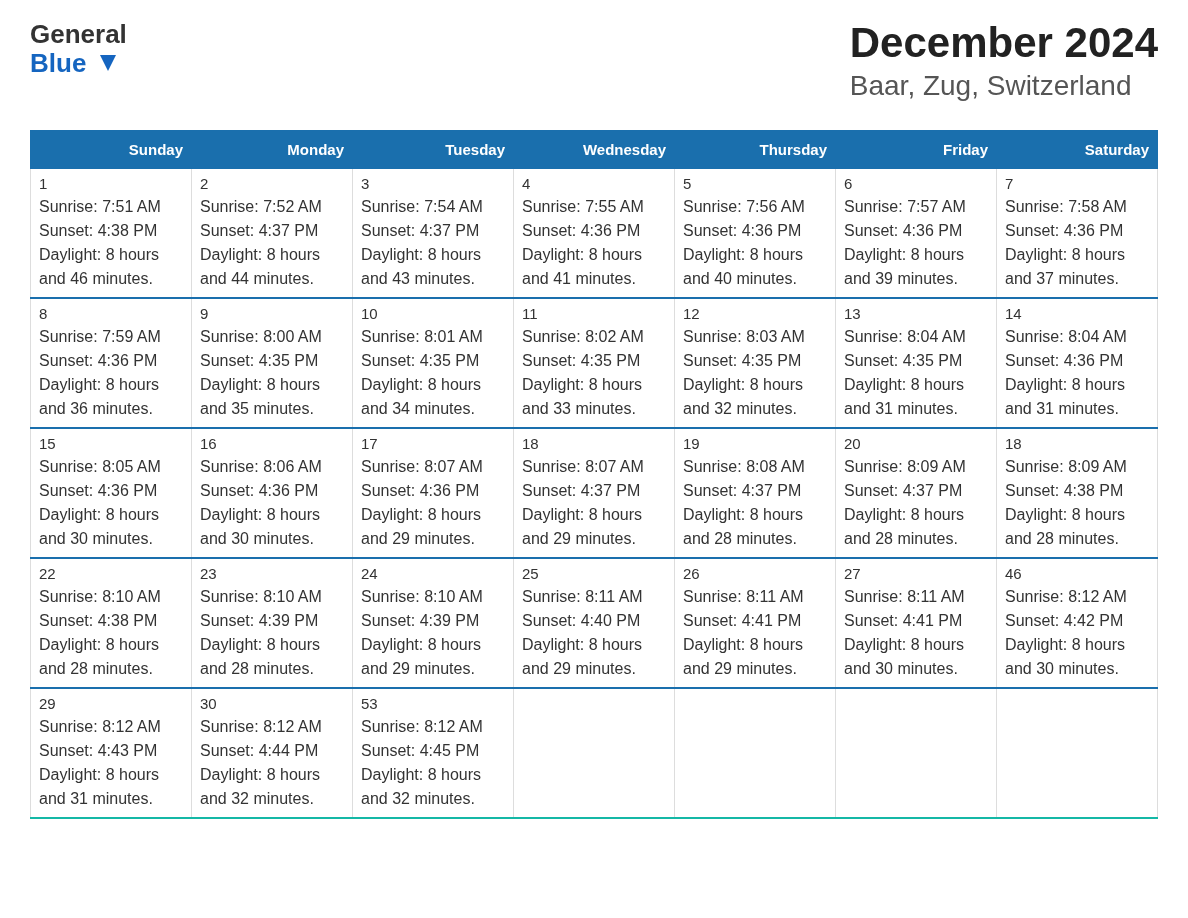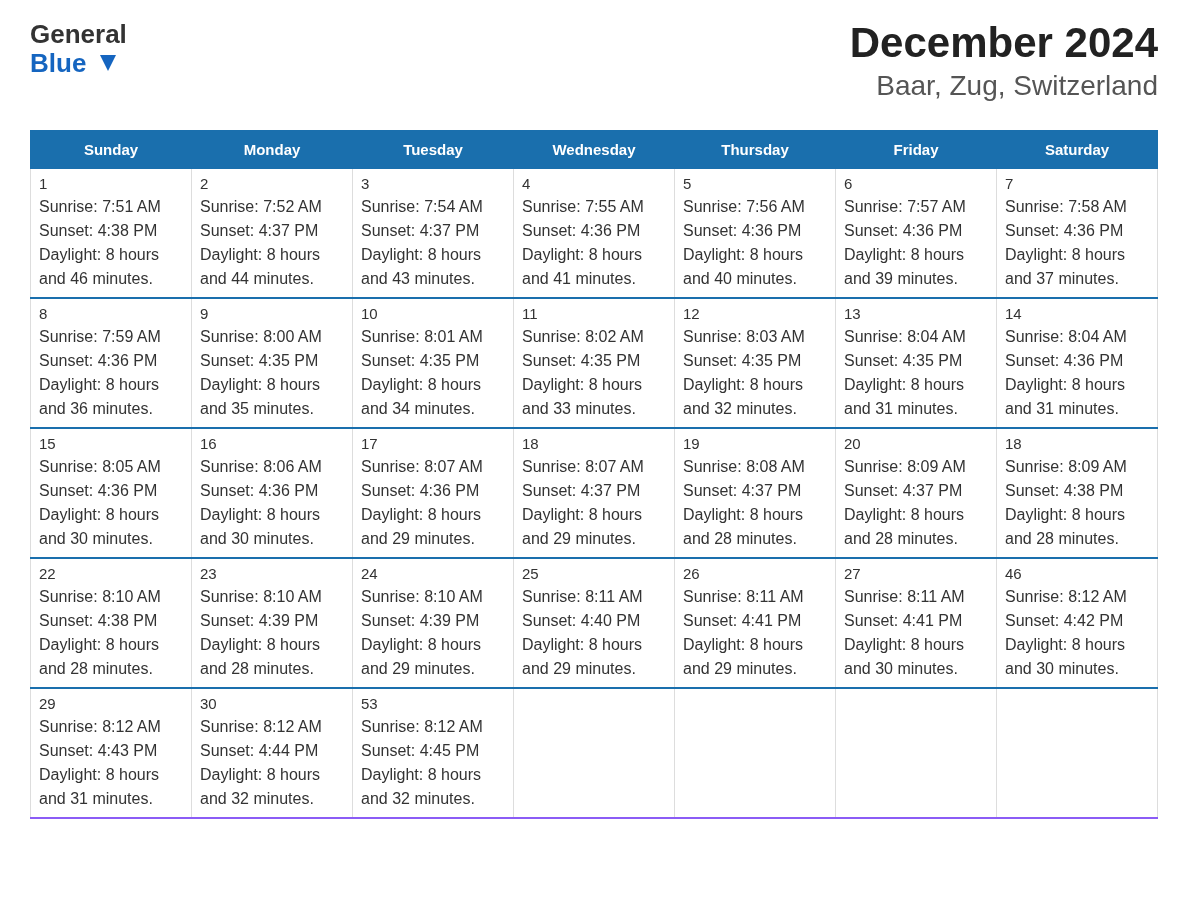--- a/index.html
+++ b/index.html
@@ -9,21 +9,20 @@
       padding: 20px 30px;
       color: #333;
     }
     .header {
       display: flex;
       justify-content: space-between;
       align-items: flex-start;
       margin-bottom: 28px;
     }
     .title-section {
-      text-align: right;
     }
     .main-title {
       font-size: 42px;
       font-weight: bold;
       color: #222;
       line-height: 1.1;
     }
     .subtitle {
       font-size: 28px;
       color: #555;
@@ -33,37 +32,37 @@
       width: 100%;
       border-collapse: collapse;
       font-size: 13px;
     }
     thead tr {
       background-color: #1a6fad;
       color: #fff;
     }
     thead th {
       padding: 10px 8px;
-      text-align: center;
+      text-align: right;
       font-size: 15px;
       font-weight: 600;
       border: 1px solid #1a6fad;
     }
     tbody tr {
       border-bottom: 2px solid #1a6fad;
     }
     tbody td {
       padding: 6px 8px;
       vertical-align: top;
       border-left: 1px solid #ddd;
       border-right: 1px solid #ddd;
       min-width: 100px;
     }
     tbody tr:last-child {
-      border-bottom: 2px solid #8b5cf6;
+      border-bottom: 2px solid #14b8a6;
     }
     .day-num {
       font-size: 15px;
       font-weight: normal;
       color: #333;
       display: block;
       margin-bottom: 3px;
     }
     .day-info {
       font-size: 16px;

